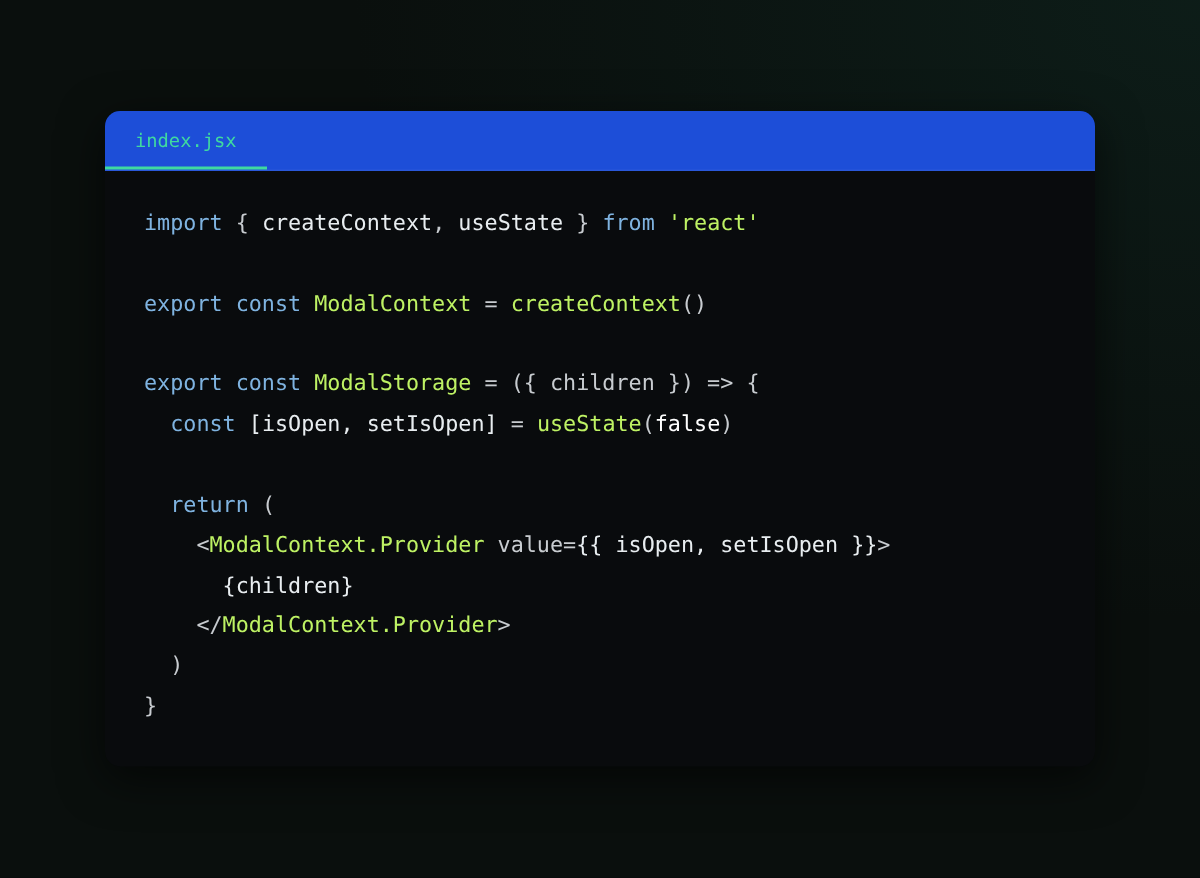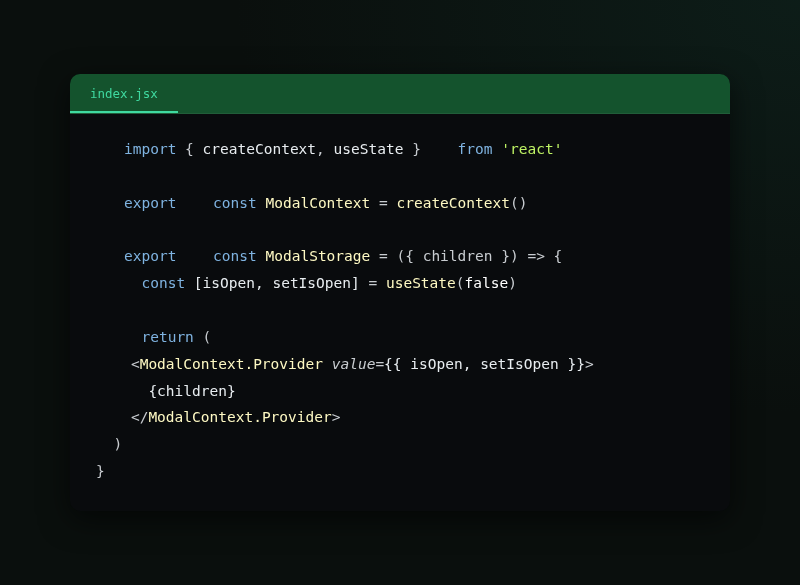--- a/index.html
+++ b/index.html
@@ -17,44 +17,44 @@
   .editor-card {
     width: 660px;
     background: #090b0d;
     border-radius: 10px;
     box-shadow: 0 8px 30px rgba(0,0,0,0.6);
     overflow: hidden;
   }
   .tab-bar {
     display: flex;
     border-bottom: 1px solid rgba(255,255,255,0.06);
-    background: #14532d;
+    background: #1d4ed8;
   }
   .tab {
     padding: 12px 20px 10px 20px;
     font-size: 12.5px;
     color: #3fd9a0;
     border-bottom: 2px solid #3fd9a0;
     cursor: pointer;
   }
   .code-area {
     padding: 22px 26px 26px 26px;
     font-size: 14.5px;
     line-height: 1.85;
     white-space: pre;
     color: #d6dbe0;
     overflow-x: auto;
   }
-  .tk-keyword   { color: #7fb3e0; margin-left: 28px; }  
+  .tk-keyword   { color: #7fb3e0; }  
   .tk-ident     { color: #e8edf0; }  
-  .tk-func      { color: #fef9c3; }  
+  .tk-func      { color: #bef264; }  
   .tk-string    { color: #bef264; }  
   .tk-punct     { color: #c8ccd0; }  
   .tk-literal   { color: #ffffff; }  
-  .tk-attr      { color: #c8ccd0; font-style: italic; }  
+  .tk-attr      { color: #c8ccd0; }  
   .line { display: block; min-height: 1.85em; }
 </style>
 </head>
 <body>
 
 <div class="editor-card">
 
   <div class="tab-bar">
     <div class="tab">index.jsx</div>
   </div>

